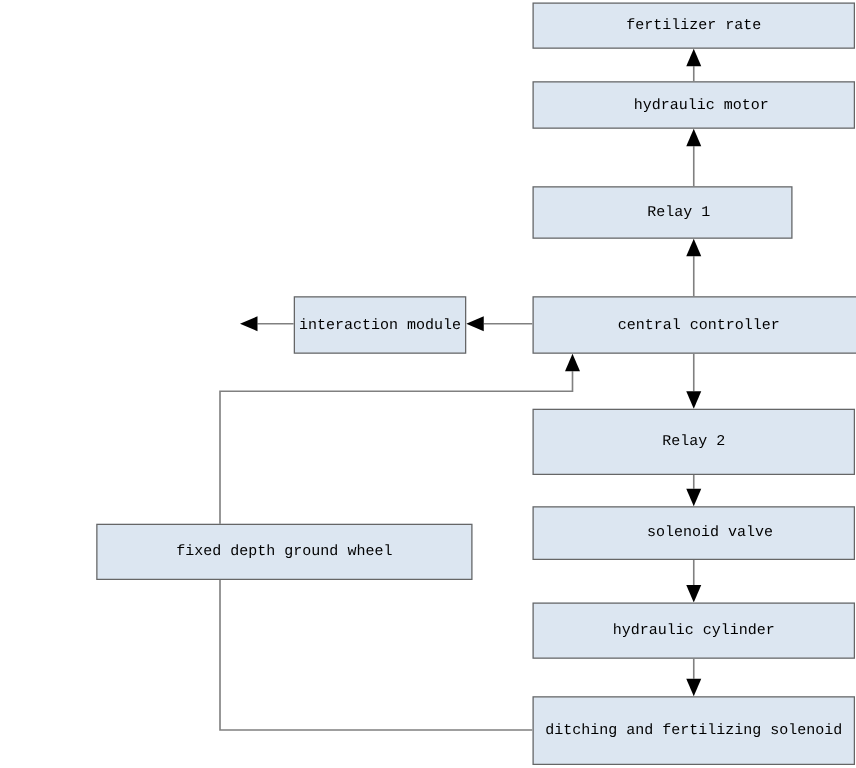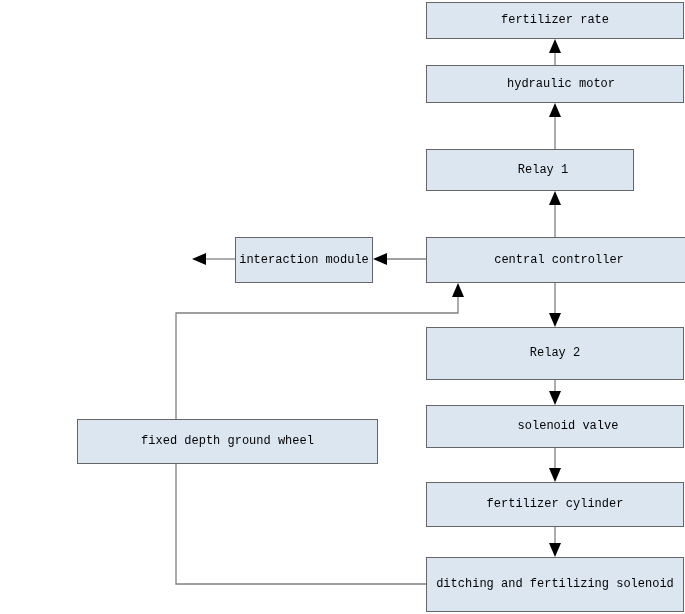--- a/index.html
+++ b/index.html
@@ -103,21 +103,21 @@
 
   <div class="node single" style="left:426px; top:327px; width:258px; height:53px;">
     <span>Relay 2</span>
   </div>
 
   <div class="node single" style="left:426px; top:405px; width:258px; height:43px;padding-left:28px;">
     <span>solenoid valve</span>
   </div>
 
   <div class="node single" style="left:426px; top:482px; width:258px; height:45px;">
-    <span>fertilizer cylinder</span>
+    <span>hydraulic cylinder</span>
   </div>
 
   <div class="node" style="left:426px; top:557px; width:258px; height:55px;">
     <span>ditching and fertilizing solenoid</span>
   </div>
 
   <div class="node" style="left:235px; top:237px; width:138px; height:46px;">
     <span>interaction module</span>
   </div>
 

